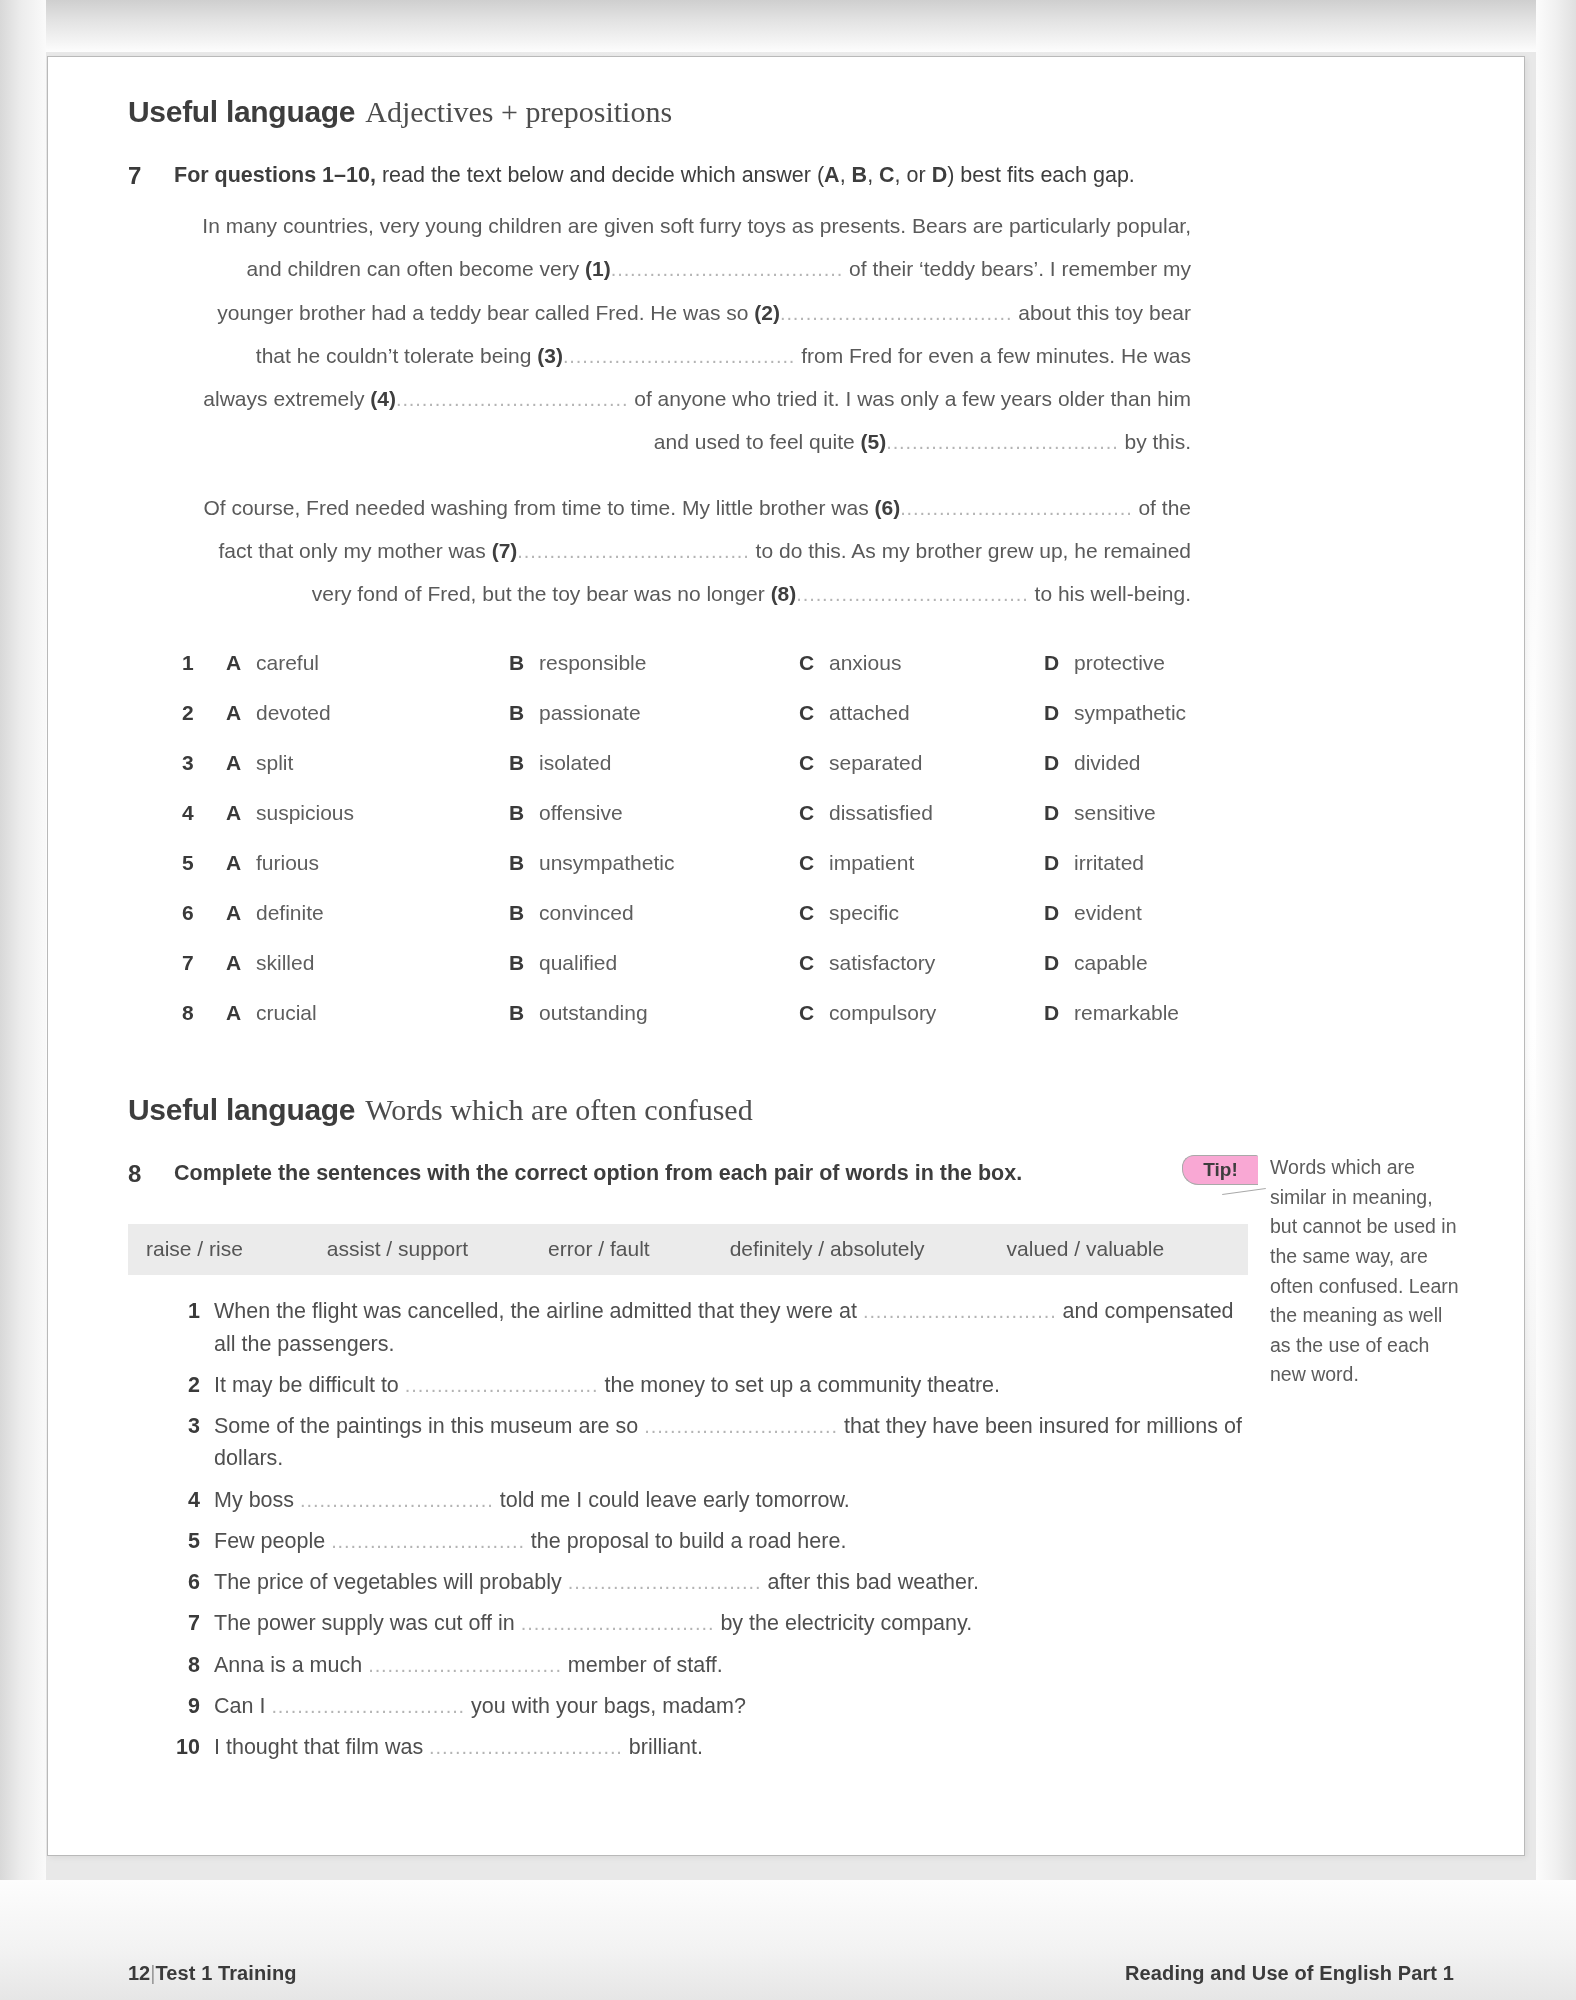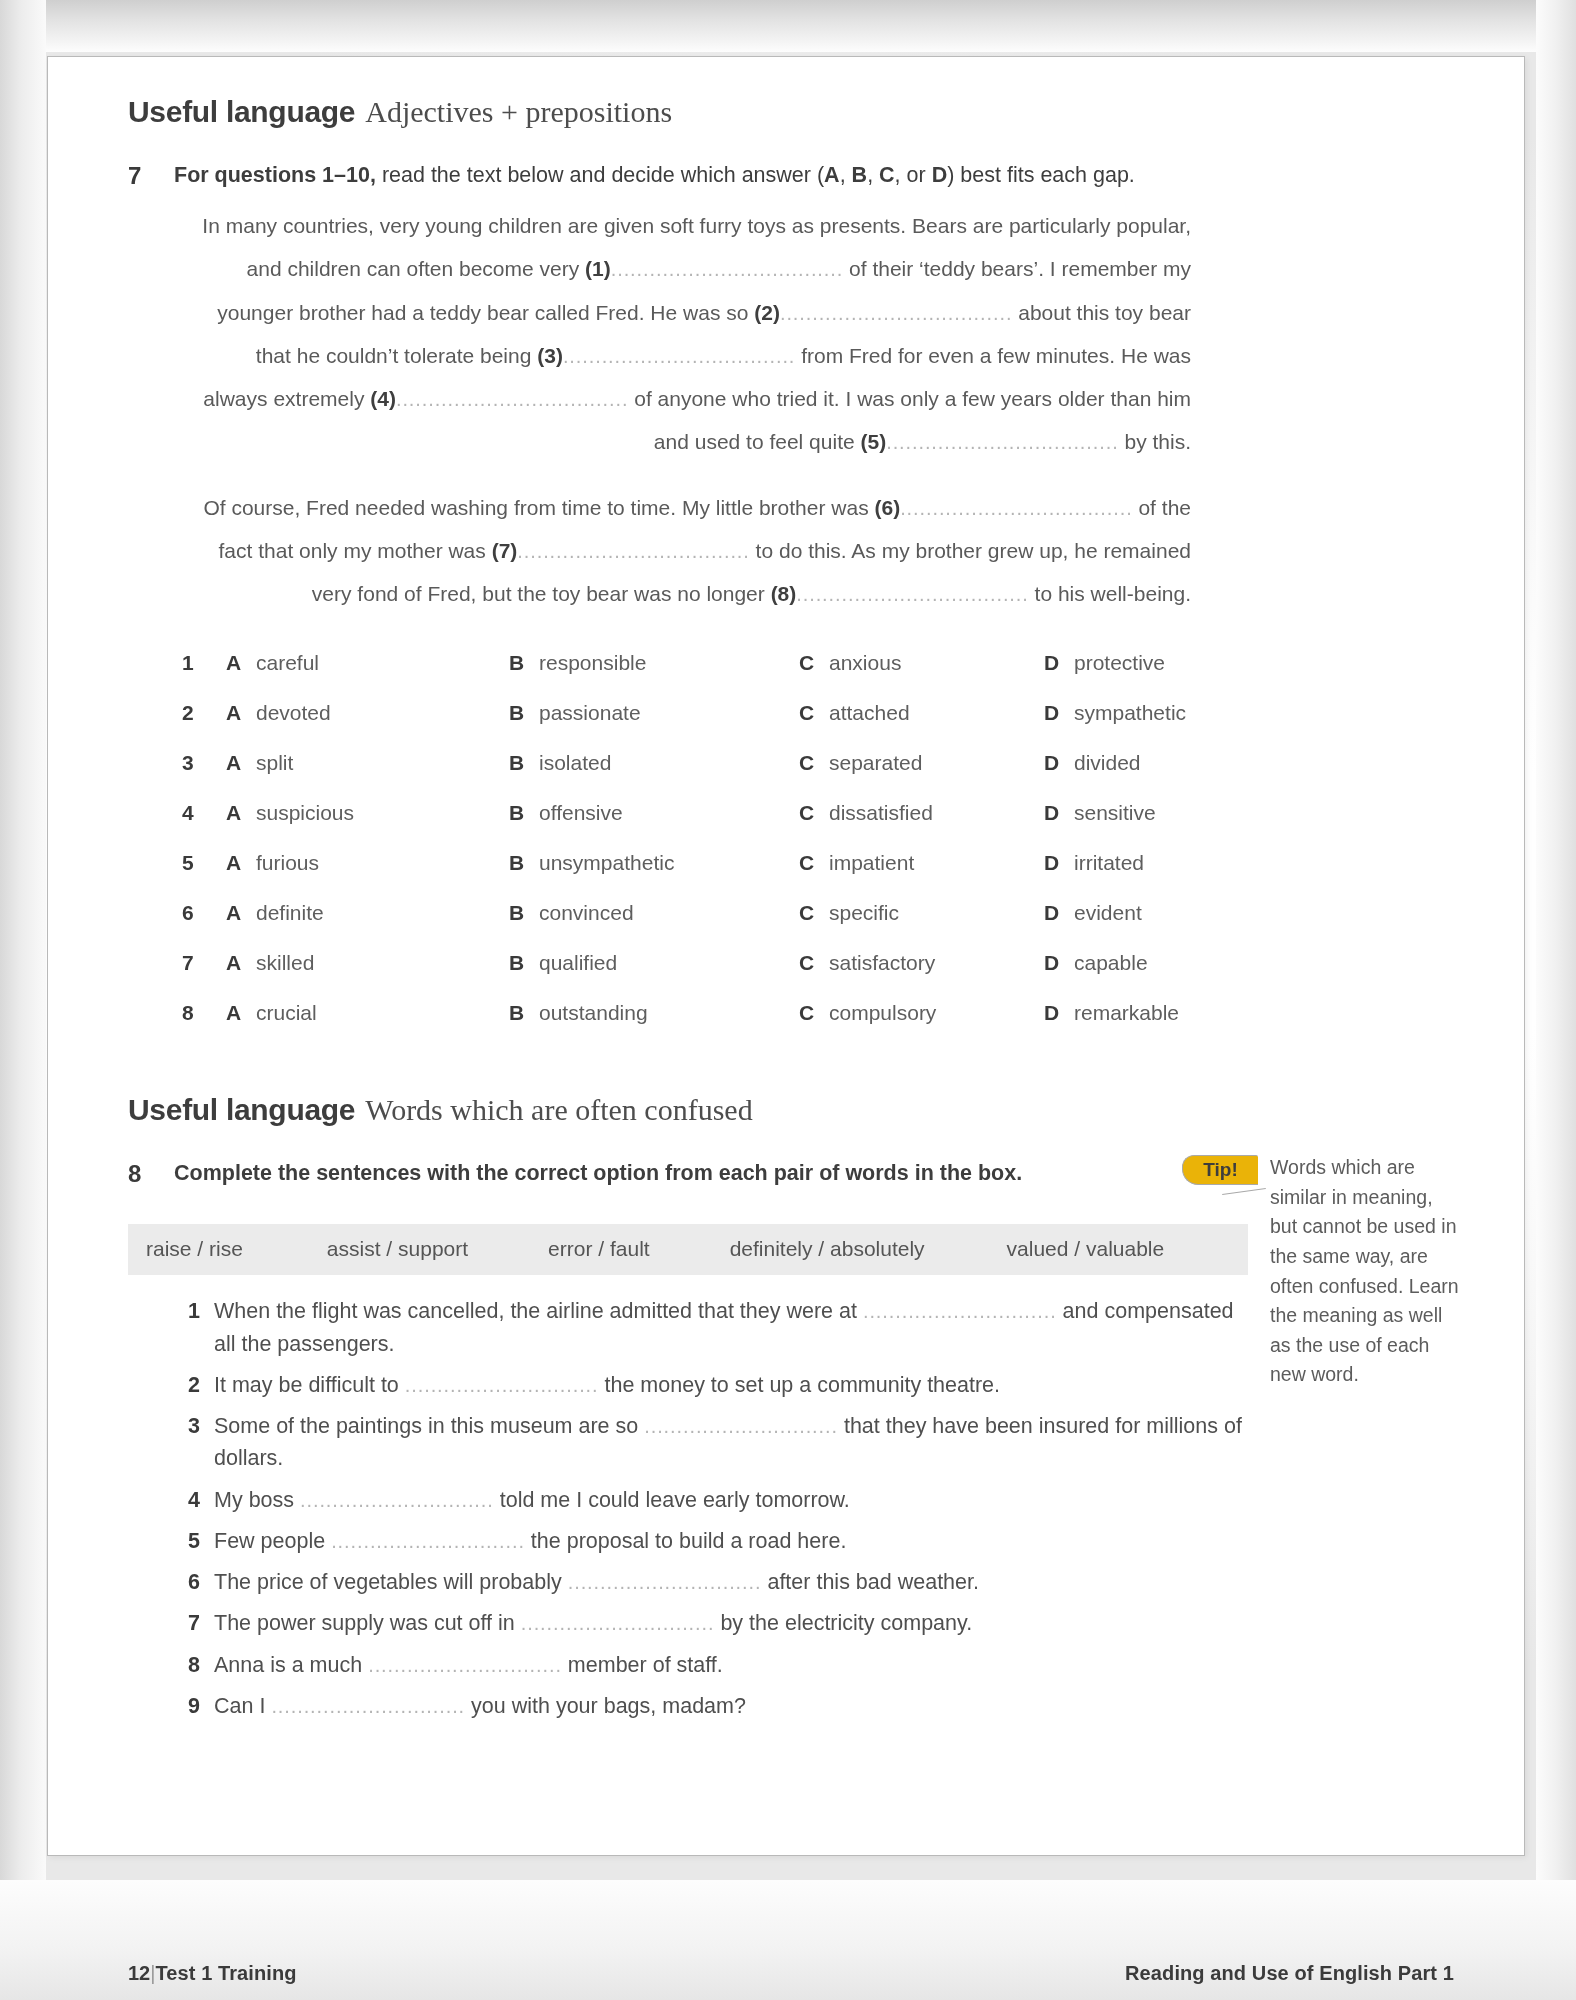--- a/index.html
+++ b/index.html
@@ -223,21 +223,21 @@
     border-top-left-radius: 12px;
     border-bottom-left-radius: 16px;
     border-top-right-radius: 2px;
     border-right: none;
     display: flex;
     align-items: center;
     justify-content: center;
     font-weight: bold;
     font-size: 19px;
     color: #3d3d3d;
-    background: #eab308;
+    background: #f9a8d4;
   }
   #tip-tail {
     position: absolute;
     left: 40px;
     top: 36px;
     width: 44px;
     height: 1px;
     background: #a9a9a9;
     transform: rotate(-8deg);
   }
@@ -515,20 +515,24 @@
           <div class="sent-text"><span>The power supply was cut off in </span><span class="dots">..............................</span><span> by the electricity company.</span></div>
         </div>
         <div class="sent-row">
           <div class="sent-num">8</div>
           <div class="sent-text"><span>Anna is a much </span><span class="dots">..............................</span><span> member of staff.</span></div>
         </div>
         <div class="sent-row">
           <div class="sent-num">9</div>
           <div class="sent-text"><span>Can I </span><span class="dots">..............................</span><span> you with your bags, madam?</span></div>
         </div>
+        <div class="sent-row">
+          <div class="sent-num">10</div>
+          <div class="sent-text"><span>I thought that film was </span><span class="dots">..............................</span><span> brilliant.</span></div>
+        </div>
       </div>
 
   </div>
 
   <div id="tip-box">
     <div id="tip-tag-wrap">
       <div id="tip-tag">Tip!</div>
       <div id="tip-tail"></div>
       <div id="tip-text">Words which are similar in meaning, but cannot be used in the same way, are often confused. Learn the meaning as well as the use of each new word.</div>
     </div>

